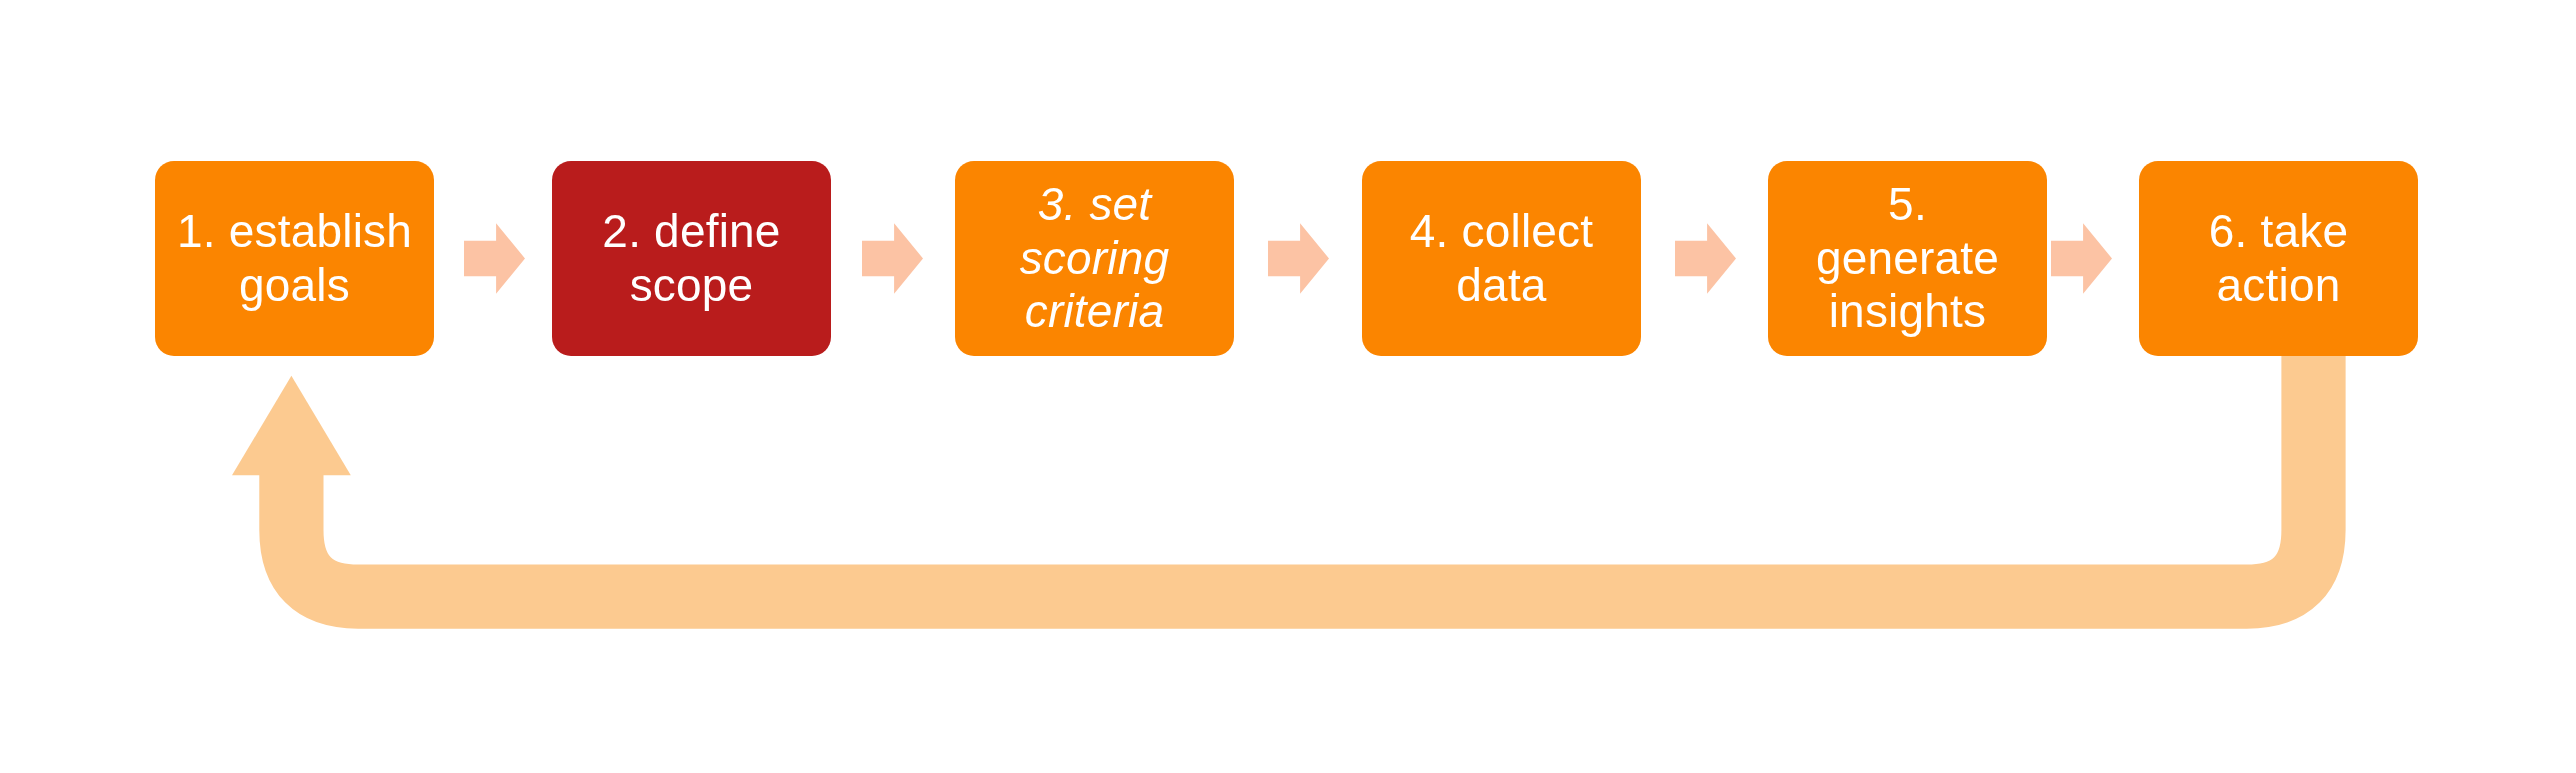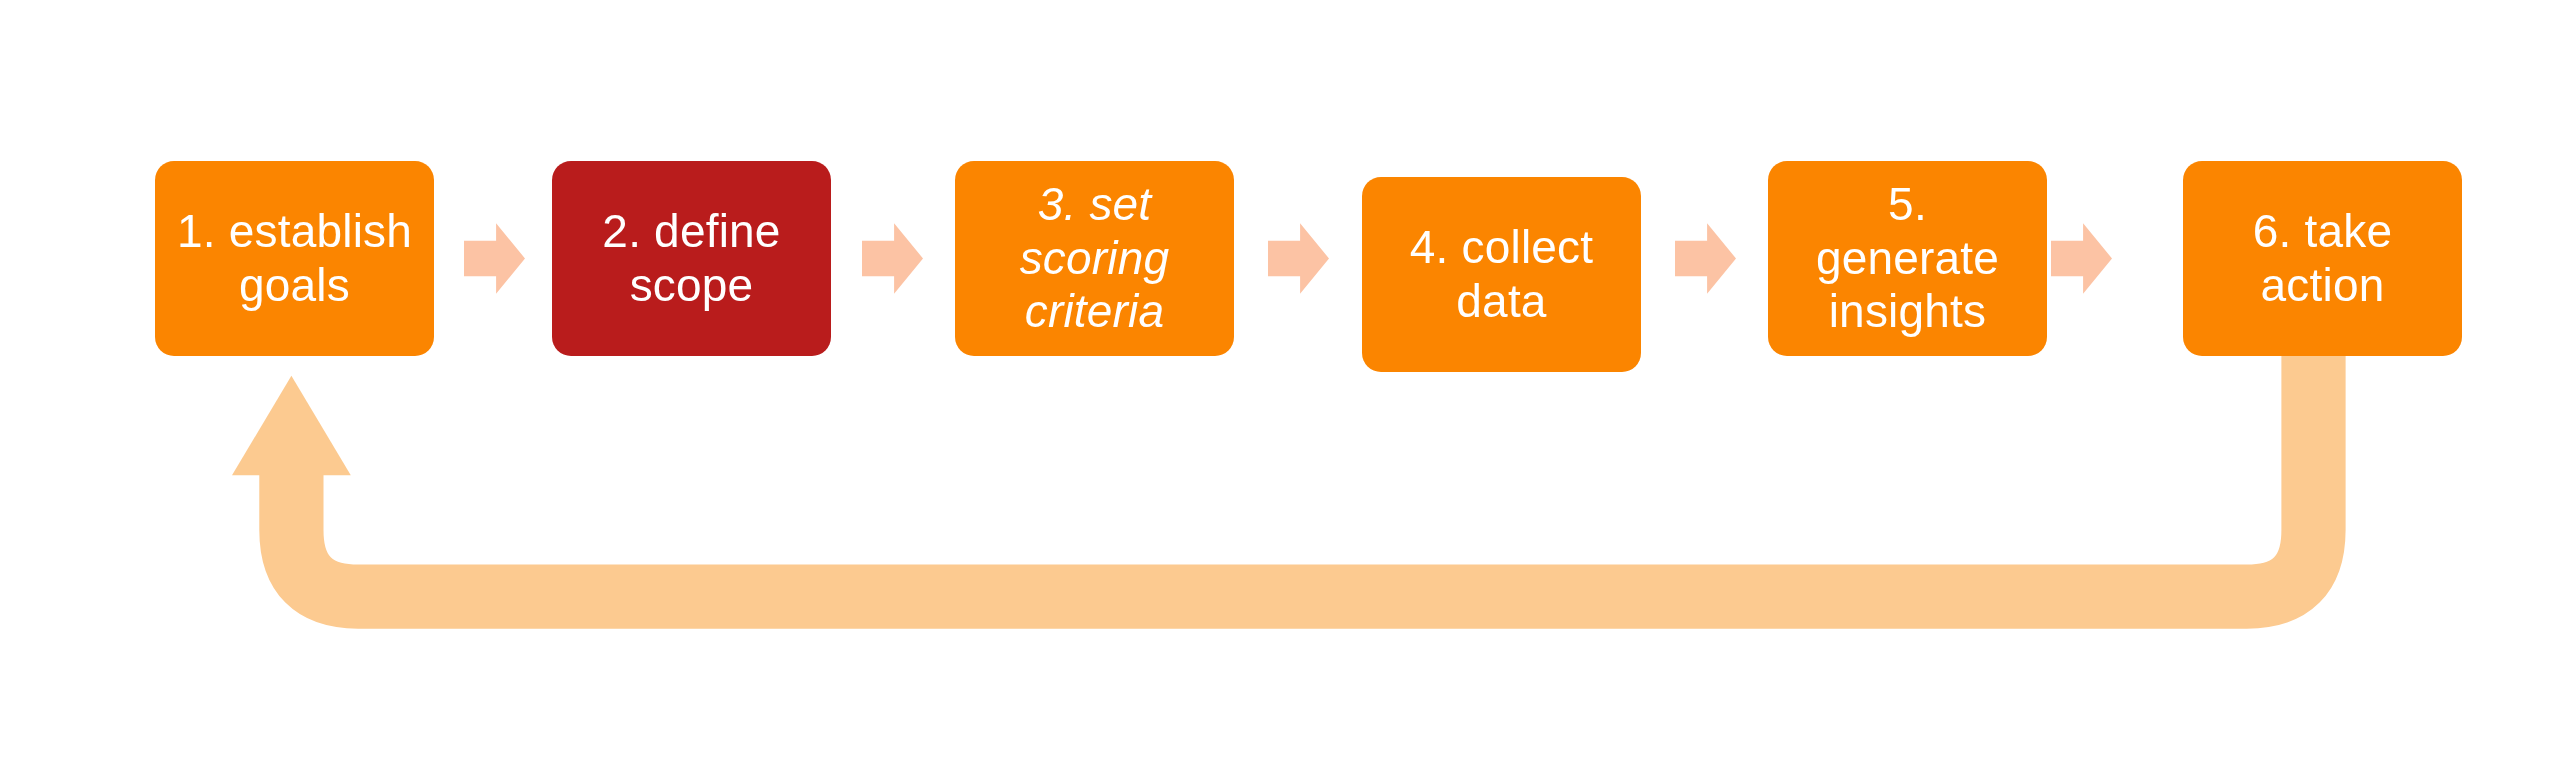--- a/index.html
+++ b/index.html
@@ -73,32 +73,32 @@
     <span>2. define
 scope</span>
   </div>
 
   <div class="step-box" style="left:955px; top:161px; width:279px; height:195px; background:#fb8500;font-style:italic;">
     <span>3. set
 scoring
 criteria</span>
   </div>
 
-  <div class="step-box" style="left:1362px; top:161px; width:279px; height:195px; background:#fb8500;margin-top:16px;">
+  <div class="step-box" style="left:1362px; top:161px; width:279px; height:195px; background:#fb8500;">
     <span>4. collect
 data</span>
   </div>
 
   <div class="step-box" style="left:1768px; top:161px; width:279px; height:195px; background:#fb8500;">
     <span>5.
 generate
 insights</span>
   </div>
 
-  <div class="step-box" style="left:2139px; top:161px; width:279px; height:195px; background:#fb8500;margin-left:44px;">
+  <div class="step-box" style="left:2139px; top:161px; width:279px; height:195px; background:#fb8500;">
     <span>6. take
 action</span>
   </div>
 
   <svg class="flow-arrow" style="left:464px; top:223px; width:61px; height:71px;" viewBox="0 0 76 88" xmlns="http://www.w3.org/2000/svg">
     <polygon points="0,22 40,22 40,0 76,44 40,88 40,66 0,66" fill="#fcc3a4"></polygon>
   </svg>
 
   <svg class="flow-arrow" style="left:862px; top:223px; width:61px; height:71px;" viewBox="0 0 76 88" xmlns="http://www.w3.org/2000/svg">
     <polygon points="0,22 40,22 40,0 76,44 40,88 40,66 0,66" fill="#fcc3a4"></polygon>

